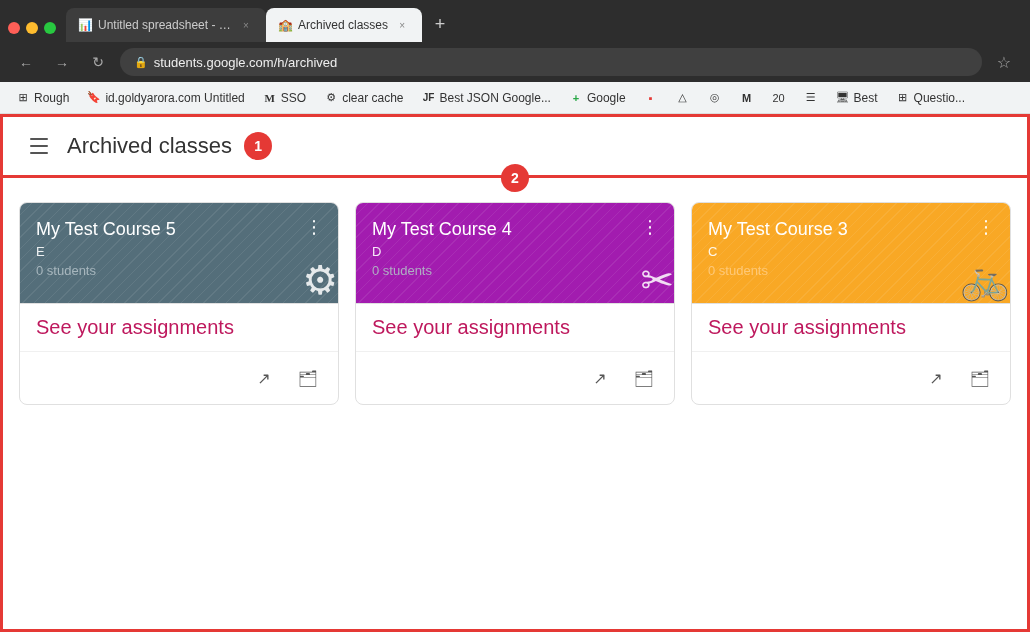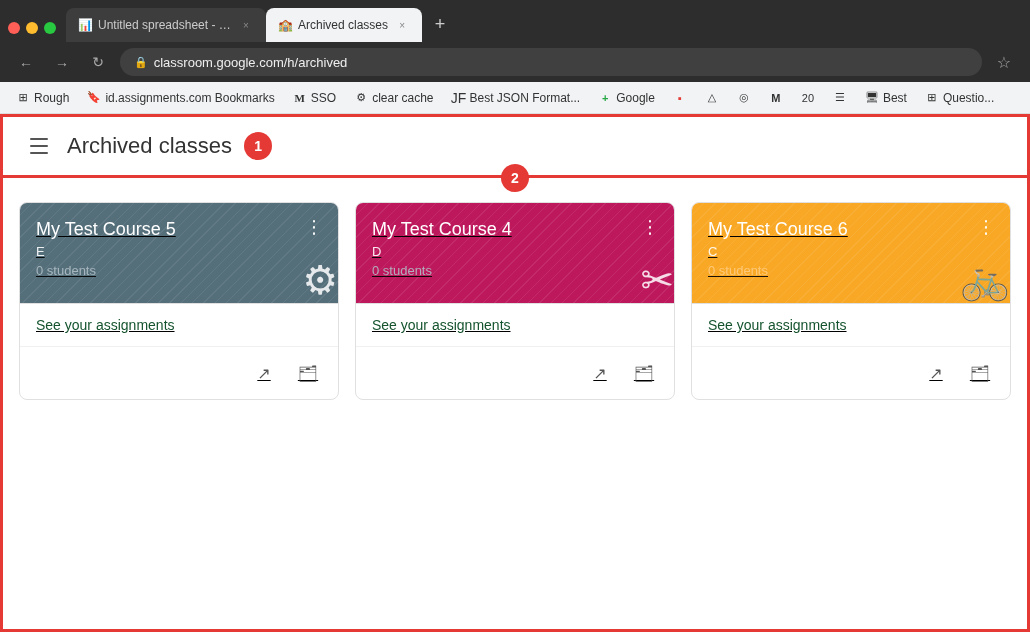--- a/index.html
+++ b/index.html
@@ -270,42 +270,41 @@
       left: 50%;
       transform: translateX(-50%);
       z-index: 10;
     }
 
     .classes-grid {
       display: grid;
       grid-template-columns: repeat(3, 1fr);
       gap: 16px;
       margin-top: 8px;
-      text-decoration: underline;
     }
 
     
     .course-card {
       border-radius: 8px;
       overflow: hidden;
       border: 1px solid #e0e0e0;
       background: white;
       display: flex;
       flex-direction: column;
     }
 
     .card-header {
       position: relative;
       padding: 16px;
       color: white;
       min-height: 100px;
     }
 
     .card-header.teal { background: #546e7a; }
-    .card-header.teal2 { background: #be185d; }
+    .card-header.teal2 { background: #a21caf; }
     .card-header.yellow { background: #f9a825; }
 
     
     .card-header::before {
       content: '';
       position: absolute;
       top: 0; left: 0; right: 0; bottom: 0;
       background-image: repeating-linear-gradient(
         135deg,
         rgba(255,255,255,0.08) 0px,
@@ -371,22 +370,22 @@
       z-index: 2;
     }
 
     .card-body {
       flex: 1;
       padding: 12px 16px;
       border-top: 1px solid #e0e0e0;
     }
 
     .card-link {
-      color: #14532d;
-      font-size: 14px;
+      color: #be185d;
+      font-size: 20px;
       cursor: pointer;
     }
 
     .card-footer {
       display: flex;
       align-items: center;
       justify-content: flex-end;
       padding: 8px 12px;
       border-top: 1px solid #f0f0f0;
       gap: 8px;
@@ -434,45 +433,45 @@
 
       <div class="tab-new">+</div>
     </div>
 
     <div class="address-bar">
       <button class="nav-btn">←</button>
       <button class="nav-btn">→</button>
       <button class="nav-btn">↻</button>
       <div class="address-input">
         <span class="lock-icon">🔒</span>
-        <span style="font-size:13px; color:#eee;">classroom.google.com/h/archived</span>
+        <span style="font-size:13px; color:#eee;">students.google.com/h/archived</span>
       </div>
       <span class="star-btn">☆</span>
     </div>
 
     <div class="bookmarks-bar">
       <div class="bookmark-item">
         <span class="bookmark-icon">⊞</span>
         <span>Rough</span>
       </div>
       <div class="bookmark-item">
         <span class="bookmark-icon">🔖</span>
-        <span>id.assignments.com Bookmarks</span>
+        <span>id.goldyarora.com Untitled</span>
       </div>
       <div class="bookmark-item">
         <span class="bookmark-icon" style="font-weight:bold; font-family: serif;">M</span>
         <span>SSO</span>
       </div>
       <div class="bookmark-item">
         <span class="bookmark-icon">⚙</span>
         <span>clear cache</span>
       </div>
       <div class="bookmark-item">
-        <span class="bookmark-icon" style="font-size:14px; font-weight:normal;">JF</span>
-        <span>Best JSON Format...</span>
+        <span class="bookmark-icon" style="font-size:10px; font-weight:bold;">JF</span>
+        <span>Best JSON Google...</span>
       </div>
       <div class="bookmark-item">
         <span class="bookmark-icon" style="color:#28a745; font-weight:bold;">+</span>
         <span>Google</span>
       </div>
       <div class="bookmark-item">
         <span class="bookmark-icon" style="color:#e53935;">▪</span>
       </div>
       <div class="bookmark-item">
         <span class="bookmark-icon">△</span>
@@ -555,21 +554,21 @@
           </div>
           <div class="card-footer">
             <button class="card-footer-btn" title="Analytics">↗</button>
             <button class="card-footer-btn" title="Folder">🗂</button>
           </div>
         </div>
 
         <div class="course-card">
           <div class="card-header yellow">
             <div class="card-header-content">
-              <div class="card-course-name">My Test Course 6</div>
+              <div class="card-course-name">My Test Course 3</div>
               <div class="card-section">C</div>
               <div class="card-students">0 students</div>
             </div>
             <button class="card-menu-btn">⋮</button>
             <div class="card-image">
               <span style="font-size:40px; opacity:0.85;">🚲</span>
             </div>
           </div>
           <div class="card-body">
             <span class="card-link">See your assignments</span>

